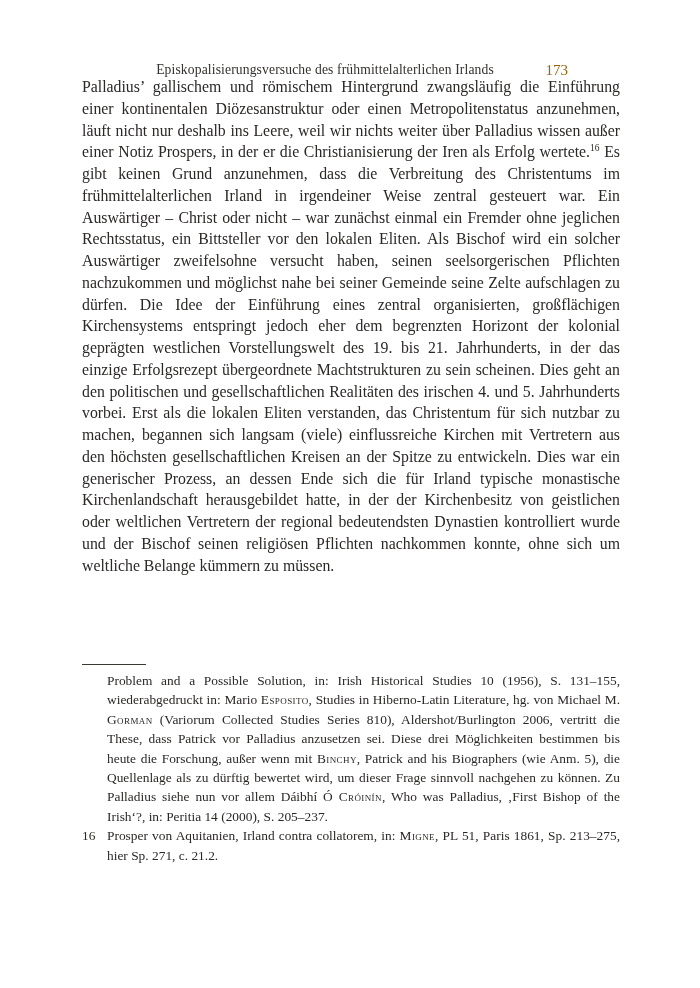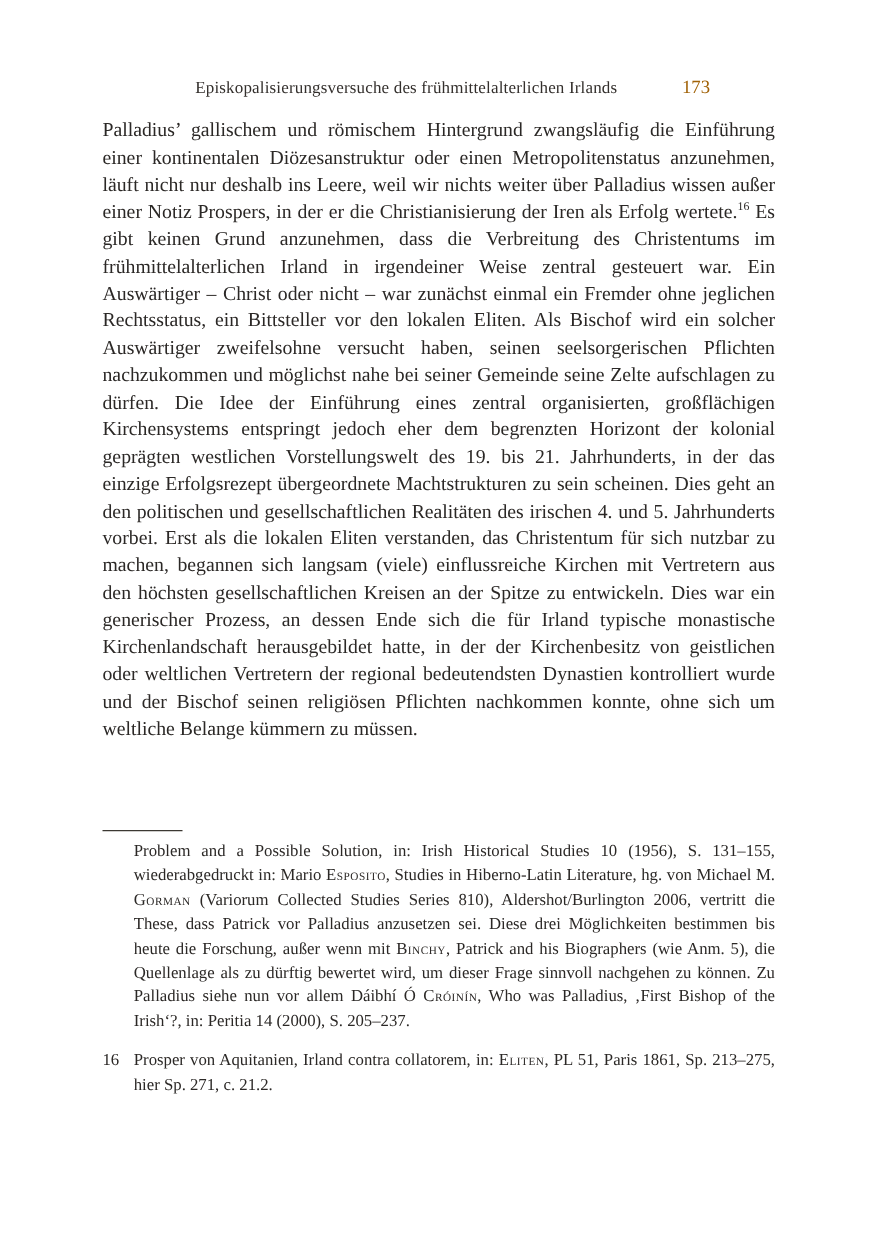--- a/index.html
+++ b/index.html
@@ -29,21 +29,21 @@
   }
   .page-number {
     position: absolute;
     right: 0; top: 0;
     font-size: 15px;
     line-height: 20px;
     color: #a16207;
   }
   .body-text {
     position: absolute;
-    top: 94px; left: 82px; width: 538px;
+    top: 76px; left: 82px; width: 538px;
     margin: 0;
     text-align: justify;
     font-size: 15.8px;
     line-height: 21.75px;
     hyphens: none;
   }
   .body-text sup, .fn sup {
     font-size: 0.6em;
     vertical-align: super;
     line-height: 0;
@@ -54,21 +54,21 @@
     width: 64px; height: 1px;
     background: #3c3833;
   }
   .footnotes {
     position: absolute;
     top: 671px; left: 82px; width: 538px;
     font-size: 13.4px;
     line-height: 19.4px;
   }
   .fn-cont {
-    margin: 0 0 12px 25px;
+    margin: 0 0 0 25px;
     text-align: justify;
   }
   .fn-item { display: flex; }
   .fn-num { flex: 0 0 25px; width: 25px; }
   .fn-text { flex: 1; text-align: justify; }
   .sc { font-variant: small-caps; letter-spacing: 0.03em; }
 </style>
 </head>
 <body>
 
@@ -80,17 +80,17 @@
   </div>
 
   <p class="body-text fn"><span>Palladius’ gallischem und römischem Hintergrund zwangsläufig die Einführung einer kontinentalen Diözesanstruktur oder einen Metropolitenstatus anzunehmen, läuft nicht nur deshalb ins Leere, weil wir nichts weiter über Palladius wissen außer einer Notiz Prospers, in der er die Christianisierung der Iren als Erfolg wertete.</span><sup>16</sup><span> Es gibt keinen Grund anzunehmen, dass die Verbreitung des Christentums im frühmittelalterlichen Irland in irgendeiner Weise zentral gesteuert war. Ein Auswärtiger – Christ oder nicht – war zunächst einmal ein Fremder ohne jeglichen Rechtsstatus, ein Bittsteller vor den lokalen Eliten. Als Bischof wird ein solcher Auswärtiger zweifelsohne versucht haben, seinen seelsorgerischen Pflichten nachzukommen und möglichst nahe bei seiner Gemeinde seine Zelte aufschlagen zu dürfen. Die Idee der Einführung eines zentral organisierten, großflächigen Kirchensystems entspringt jedoch eher dem begrenzten Horizont der kolonial geprägten westlichen Vorstellungswelt des 19. bis 21. Jahrhunderts, in der das einzige Erfolgsrezept übergeordnete Machtstrukturen zu sein scheinen. Dies geht an den politischen und gesellschaftlichen Realitäten des irischen 4. und 5. Jahrhunderts vorbei. Erst als die lokalen Eliten verstanden, das Christentum für sich nutzbar zu machen, begannen sich langsam (viele) einflussreiche Kirchen mit Vertretern aus den höchsten gesellschaftlichen Kreisen an der Spitze zu entwickeln. Dies war ein generischer Prozess, an dessen Ende sich die für Irland typische monastische Kirchenlandschaft herausgebildet hatte, in der der Kirchenbesitz von geistlichen oder weltlichen Vertretern der regional bedeutendsten Dynastien kontrolliert wurde und der Bischof seinen religiösen Pflichten nachkommen konnte, ohne sich um weltliche Belange kümmern zu müssen.</span></p>
 
   <div class="footnote-rule"></div>
 
   <div class="footnotes">
     <p class="fn-cont fn"><span>Problem and a Possible Solution, in: Irish Historical Studies 10 (1956), S. 131–155, wiederabgedruckt in: Mario </span><span class="sc">Esposito</span><span>, Studies in Hiberno-Latin Literature, hg. von Michael M. </span><span class="sc">Gorman</span><span> (Variorum Collected Studies Series 810), Aldershot/Burlington 2006, vertritt die These, dass Patrick vor Palladius anzusetzen sei. Diese drei Möglichkeiten bestimmen bis heute die Forschung, außer wenn mit </span><span class="sc">Binchy</span><span>, Patrick and his Biographers (wie Anm. 5), die Quellenlage als zu dürftig bewertet wird, um dieser Frage sinnvoll nachgehen zu können. Zu Palladius siehe nun vor allem Dáibhí Ó </span><span class="sc">Cróinín</span><span>, Who was Palladius, ‚First Bishop of the Irish‘?, in: Peritia 14 (2000), S. 205–237.</span></p>
     <div class="fn-item">
       <span class="fn-num">16</span>
-      <span class="fn-text fn"><span>Prosper von Aquitanien, Irland contra collatorem, in: </span><span class="sc">Eliten</span><span>, PL 51, Paris 1861, Sp. 213–275, hier Sp. 271, c. 21.2.</span></span>
+      <span class="fn-text fn"><span>Prosper von Aquitanien, Irland contra collatorem, in: </span><span class="sc">Migne</span><span>, PL 51, Paris 1861, Sp. 213–275, hier Sp. 271, c. 21.2.</span></span>
     </div>
   </div>
 
 </div>
 
 </body></html>

